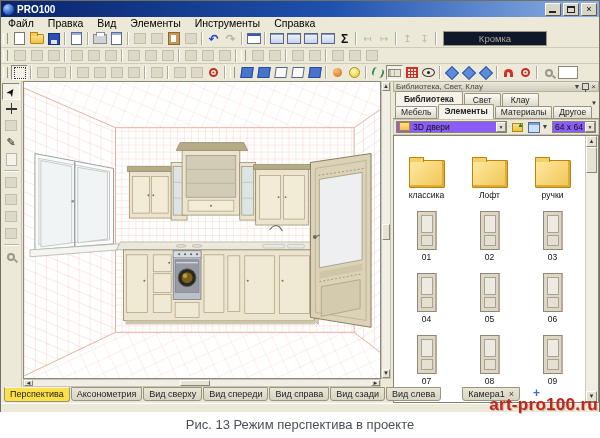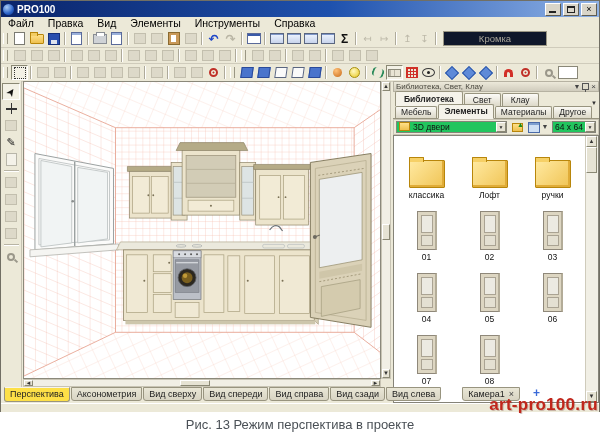--- a/index.html
+++ b/index.html
@@ -102,21 +102,21 @@
   .ptab.active{background:#f5f3ea;font-weight:bold;height:14px;line-height:14px;}
   .ptabdrop{margin-left:auto;margin-right:2px;font-size:6px;color:#333;}
   .psubtabs{position:absolute;left:0;top:25px;width:206px;height:13px;display:flex;align-items:flex-end;
             padding-left:2px;box-sizing:border-box;border-bottom:1px solid #98947f;}
   .pstab{border:1px solid #98947f;border-bottom:none;border-radius:2px 2px 0 0;
          background:linear-gradient(#faf9f4,#dcd8c8);font-size:8.5px;color:#222;
          padding:0 5px;height:11px;line-height:11px;margin-right:1px;}
   .pstab.active{background:#f5f3ea;font-weight:bold;height:13px;line-height:13px;border-bottom:1px solid #f5f3ea;margin-bottom:-1px;}
   .ptoolrow{position:absolute;left:0;top:38px;width:206px;height:16px;background:#ece9d8;
             border:1px solid #c8c4b4;box-sizing:border-box;display:flex;align-items:center;gap:3px;padding:0 2px;}
-  .combo{height:12px;background:#22c55e;border:1px solid #858378;display:flex;
+  .combo{height:12px;background:#8b5cf6;border:1px solid #858378;display:flex;
          font-size:8.5px;color:#111;box-sizing:border-box;}
   .combo .dropbtn{margin-left:auto;width:10px;height:10px;background:#e6e3d4;border:1px solid;
          border-color:#fff #8a8874 #8a8874 #fff;font-size:5px;line-height:9px;text-align:center;color:#333;box-sizing:border-box;}
   .minifolder{width:9px;height:7px;background:linear-gradient(#ffe089,#eec04e);border:1px solid #b8860b;margin:0 3px 0 2px;flex:0 0 auto;}
   .fup{width:14px;height:13px;display:flex;align-items:center;justify-content:center;position:relative;}
   .fup .minifolder{margin:0;}
   .fup .uparrow{position:absolute;right:0;top:0;color:#1a8a1a;font-size:7px;line-height:7px;font-weight:bold;}
   .vmode{width:22px;height:13px;display:flex;align-items:center;justify-content:center;gap:2px;}
   .ic-views{width:10px;height:9px;background:#cfe0f4;border:1px solid #4a6aa8;box-shadow:inset 0 2px 0 #7ea0d0;}
   .pcontent{position:absolute;left:0;top:54px;width:206px;height:268px;background:#fff;
@@ -678,20 +678,24 @@
               <span class="lbl">06</span>
             </div>
           <div class="cell">
               <span class="dooricon"></span>
               <span class="lbl">07</span>
             </div>
           <div class="cell">
               <span class="dooricon"></span>
               <span class="lbl">08</span>
             </div>
+          <div class="cell">
+              <span class="dooricon"></span>
+              <span class="lbl">09</span>
+            </div>
           <div class="cell"></div>
           <div class="cell"></div>
           <div class="cell"></div>
         </div>
         <div class="pv">
           <span class="sbtn" style="left:0;top:0;width:11px;height:11px;font-size:6px;">▲</span>
           <span class="sthumb" style="left:0;top:11px;width:11px;height:26px;"></span>
           <span class="sbtn" style="left:0;bottom:0;width:11px;height:11px;font-size:6px;">▼</span>
         </div>
       </div>

